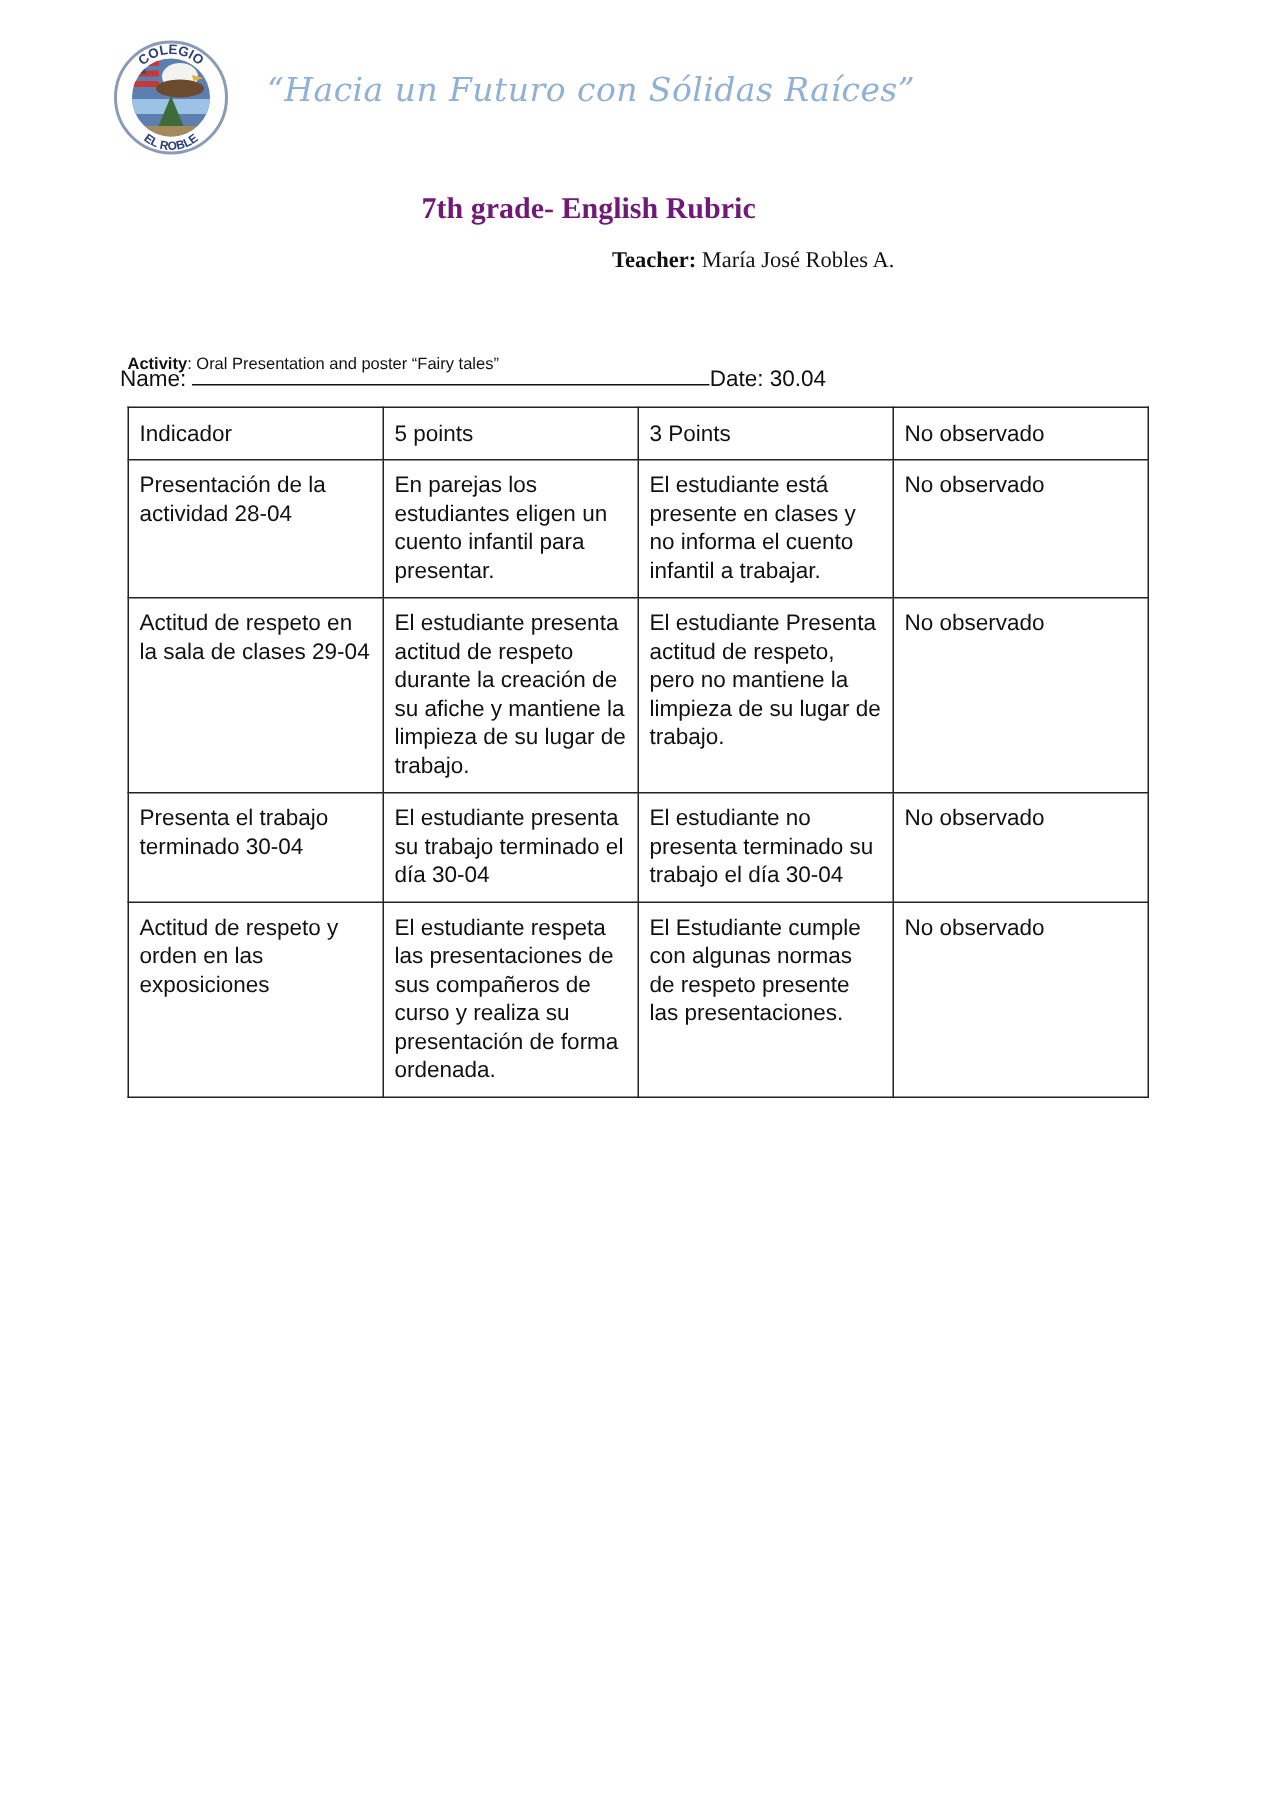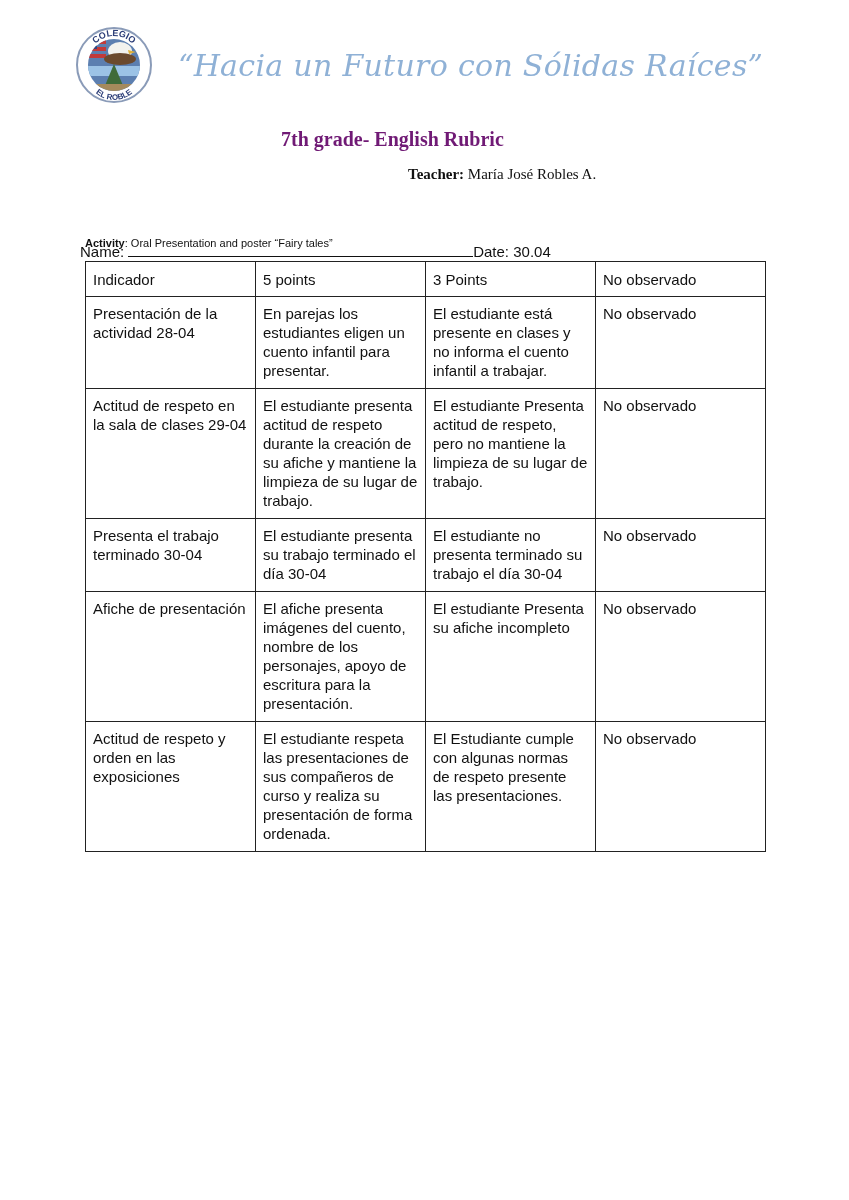--- a/index.html
+++ b/index.html
@@ -1,29 +1,29 @@
 <!DOCTYPE html>
 <html><head>
 <meta charset="utf-8">
 <style>
   html, body { margin: 0; padding: 0; background: #ffffff; }
   body { width: 849px; height: 1200px; position: relative; overflow: hidden; font-family: "Liberation Sans", sans-serif; color: #111; }
 
   .logo { position: absolute; left: 74px; top: 26px; width: 80px; height: 78px; }
-  .motto { position: absolute; left: 178px; top: 48px; font-family: "DejaVu Serif", serif; font-style: italic; font-size: 30px; color: #8fb1d6; letter-spacing: 0.3px; }
+  .motto { position: absolute; left: 178px; top: 48px; font-family: "DejaVu Serif", serif; font-style: italic; font-size: 22px; color: #8fb1d6; letter-spacing: 0.3px; }
 
   .title { position: absolute; left: 281px; top: 128px; font-family: "Liberation Serif", serif; font-weight: bold; font-size: 20px; color: #701a75; }
   .teacher { position: absolute; left: 408px; top: 166px; font-family: "Liberation Serif", serif; font-size: 15px; }
   .teacher b { font-weight: bold; }
   .name-line { position: absolute; left: 80px; top: 202px; font-size: 15px; white-space: nowrap; margin-top: 40px; }
   .name-line .blank { display: inline-block; width: 345px; border-bottom: 1px solid #111; height: 14px; vertical-align: baseline; margin-left: 4px; }
   .activity { position: absolute; left: 85px; top: 237px; font-size: 11px; white-space: nowrap; }
   .activity b { font-weight: bold; }
 
-  table.rubric { position: absolute; left: 85px; top: 261px; width: 680px; border-collapse: collapse; table-layout: fixed; font-size: 15px; line-height: 19px; }
+  table.rubric { position: absolute; left: 85px; top: 271px; width: 680px; border-collapse: collapse; table-layout: fixed; font-size: 15px; line-height: 19px; }
   table.rubric td { border: 1.5px solid #222; vertical-align: top; padding: 7px 7px 8px 7px; }
   table.rubric tr.head td { height: 20px; padding-top: 8px; padding-bottom: 6px; }
   col.c1 { width: 170px; } col.c2 { width: 170px; } col.c3 { width: 170px; } col.c4 { width: 170px; }
 </style>
 </head>
 <body>
 
 <div class="logo">
   <svg width="80" height="78" viewBox="0 0 80 78">
     <defs>
@@ -91,25 +91,19 @@
     <td>El estudiante Presenta actitud de respeto, pero no mantiene la limpieza de su lugar de trabajo.</td>
     <td>No observado</td>
   </tr>
   <tr style="height:72px">
     <td>Presenta el trabajo terminado 30-04</td>
     <td>El estudiante presenta su trabajo terminado el día 30-04</td>
     <td>El estudiante no presenta terminado su trabajo el día 30-04</td>
     <td>No observado</td>
   </tr>
   <tr style="height:129px">
-    <td>Afiche de presentación</td>
-    <td>El afiche presenta imágenes del cuento, nombre de los personajes, apoyo de escritura para la presentación.</td>
-    <td>El estudiante Presenta su afiche incompleto</td>
-    <td>No observado</td>
-  </tr>
-  <tr style="height:129px">
     <td>Actitud de respeto y orden en las exposiciones</td>
     <td>El estudiante respeta las presentaciones de sus compañeros de curso y realiza su presentación de forma ordenada.</td>
     <td>El Estudiante cumple con algunas normas de respeto presente las presentaciones.</td>
     <td>No observado</td>
   </tr>
 </tbody>
   </table>
 
 </body></html>

